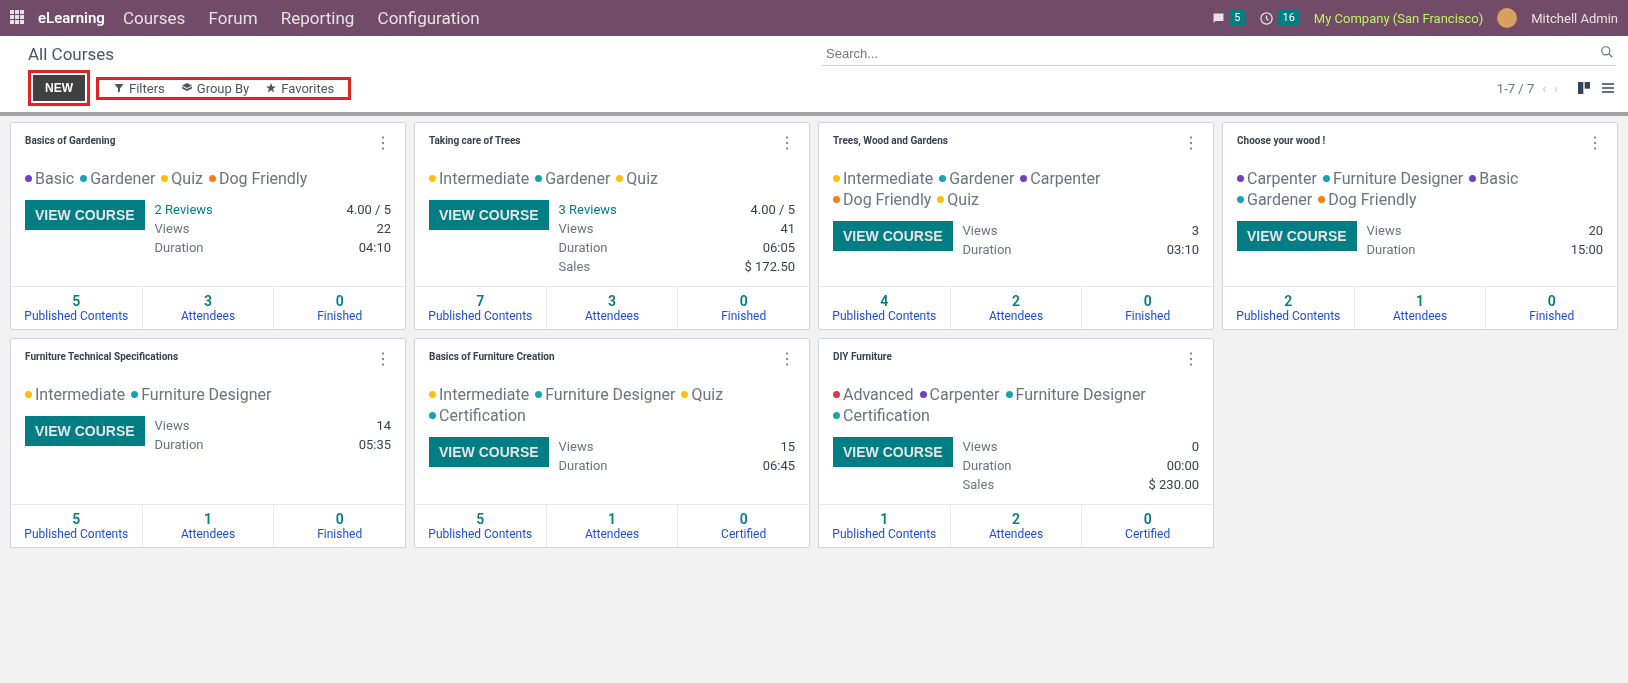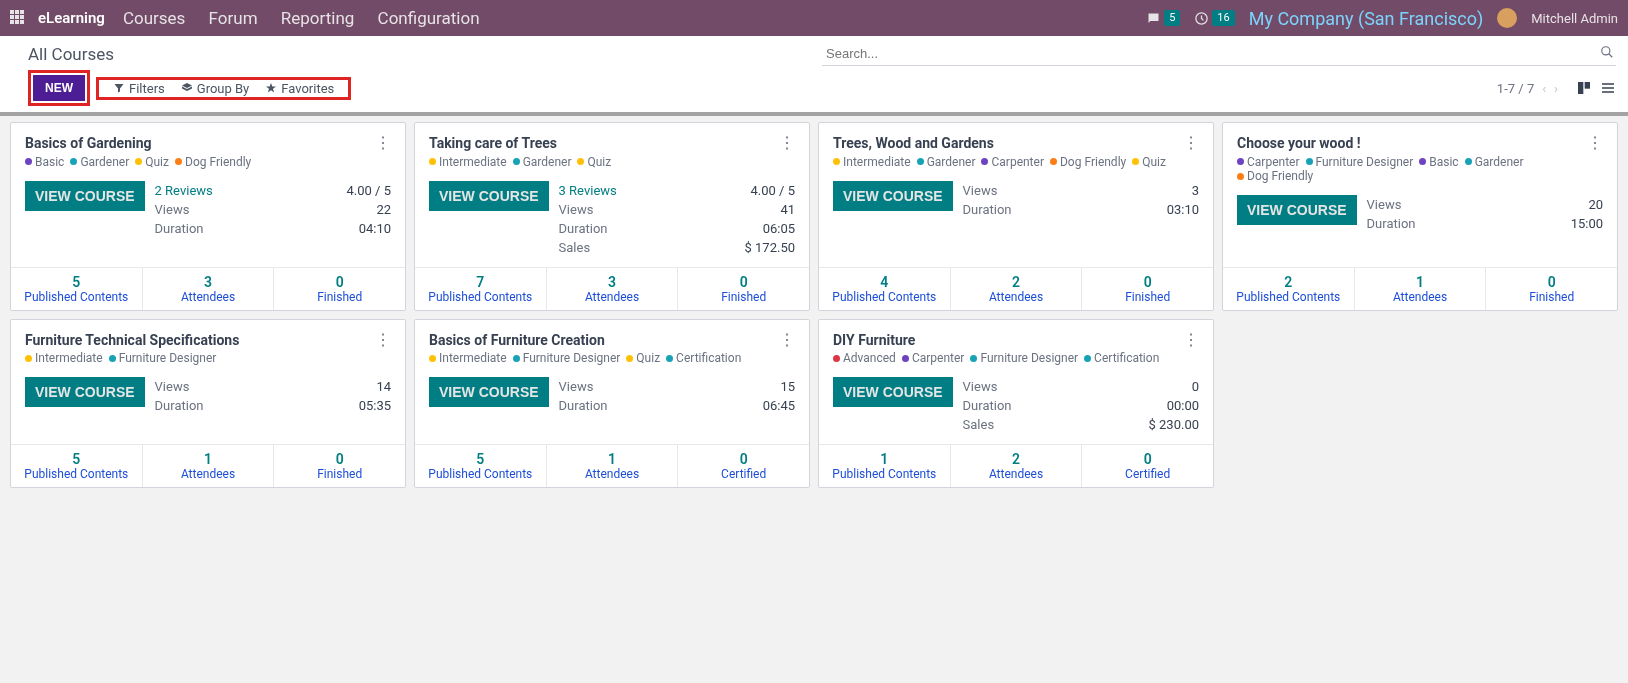--- a/index.html
+++ b/index.html
@@ -7,49 +7,49 @@
 
 .topbar { background: #714B67; color: #e7e2e5; display: flex; align-items: center; height: 36px; padding: 0 10px; }
 .topbar .apps-icon { width: 16px; height: 16px; display: grid; grid-template-columns: repeat(3,4px); grid-template-rows: repeat(3,4px); gap: 1px; margin-right: 12px; }
 .topbar .apps-icon span { background: #e7e2e5; }
 .topbar .brand { font-weight: 600; font-size: 15px; color: #fff; margin-right: 18px; }
 .topbar .nav a { color: #e7e2e5; text-decoration: none; margin-right: 20px; font-size: 17px; }
 .topbar .spacer { flex: 1; }
 .topbar .right { display: flex; align-items: center; gap: 14px; }
 .topbar .badge-wrap { display: flex; align-items: center; gap: 3px; color: #e7e2e5; }
 .topbar .badge { background: #017e84; color: #fff; font-size: 11px; padding: 0 5px; border-radius: 2px; line-height: 16px; }
-.topbar .company { color: #7dd3fc; font-size: 18px; }
+.topbar .company { color: #bef264; font-size: 13px; }
 .topbar .avatar { width: 20px; height: 20px; border-radius: 50%; background: #d8a05f; display: inline-block; }
 .topbar .user { color: #e7e2e5; font-size: 13px; }
 
 .controlbar { background: #fff; padding: 6px 12px 6px 28px; border-bottom: 4px solid #a3a3a3; }
 .controlbar .row1 { display: flex; align-items: center; }
 .controlbar .title { font-size: 17px; color: #4b5563; flex: 1; }
 .controlbar .search-wrap { flex: 1; position: relative; }
 .controlbar .search-wrap input { width: 100%; border: none; border-bottom: 1px solid #d1d5db; padding: 4px 24px 4px 4px; font-size: 13px; outline: none; background: transparent; }
 .controlbar .search-icon { position: absolute; right: 2px; top: 3px; color: #6b7280; }
 .controlbar .row2 { display: flex; align-items: center; margin-top: 4px; }
-.btn-new { background: #4c1d95; color: #fff; border: none; padding: 6px 12px; font-weight: 700; font-size: 12px; cursor: pointer; }
+.btn-new { background: #404040; color: #fff; border: none; padding: 6px 12px; font-weight: 700; font-size: 12px; cursor: pointer; }
 .highlight-box { border: 3px solid #e02424; padding: 2px; display: inline-block; margin-right: 6px; }
 .highlight-box2 { border: 3px solid #e02424; padding: 1px 6px; display: inline-flex; align-items: center; }
 .search-opts { flex: 1; display: flex; justify-content: flex-start; padding-left: 0; align-items: center; }
 .search-opts .opt { display: inline-flex; align-items: center; gap: 4px; margin: 0 8px; color: #4b5563; font-size: 13px; cursor: pointer; }
 .pager { display: flex; align-items: center; gap: 8px; color: #6b7280; font-size: 13px; }
 .pager .arrow { color: #c0c4cc; cursor: default; }
 .view-btns { display: flex; gap: 8px; margin-left: 10px; }
 .view-btns .vb { width: 16px; height: 16px; cursor: pointer; color: #374151; }
 
 .content { padding: 6px 10px; }
 .grid { display: grid; grid-template-columns: repeat(4, 1fr); gap: 8px; }
 .card { background: #fff; border: 1px solid #d1d5db; border-radius: 2px; display: flex; flex-direction: column; }
 .card-top { padding: 12px 14px 10px 14px; flex: 1; }
 .card-title-row { display: flex; align-items: flex-start; }
-.card-title { font-weight: 700; font-size: 14px; color: #374151; flex: 1; }
+.card-title { font-weight: 700; font-size: 10px; color: #374151; flex: 1; }
 .kebab { color: #6b7280; cursor: pointer; font-size: 16px; line-height: 1; }
-.tags { margin-top: 3px; font-size: 12px; color: #6b7280; }
+.tags { margin-top: 16px; font-size: 16px; color: #6b7280; }
 .tag { display: inline-flex; align-items: center; margin-right: 6px; }
 .dot { width: 7px; height: 7px; border-radius: 50%; display: inline-block; margin-right: 3px; }
 .card-body { display: flex; margin-top: 12px; gap: 10px; }
 .btn-view { background: #017e84; color: #e5e5e5; border: none; padding: 7px 10px; font-weight: 700; font-size: 14px; cursor: pointer; align-self: flex-start; white-space: nowrap; }
 .stats-block { flex: 1; display: flex; flex-direction: column; }
 .stat-row { display: flex; justify-content: space-between; font-size: 13px; line-height: 19px; }
 .stat-row .label { color: #6b7280; }
 .stat-row .value { color: #374151; }
 .stat-row .link { color: #017e84; cursor: pointer; }
 .card-footer { display: flex; border-top: 1px solid #e8e8e8; }

